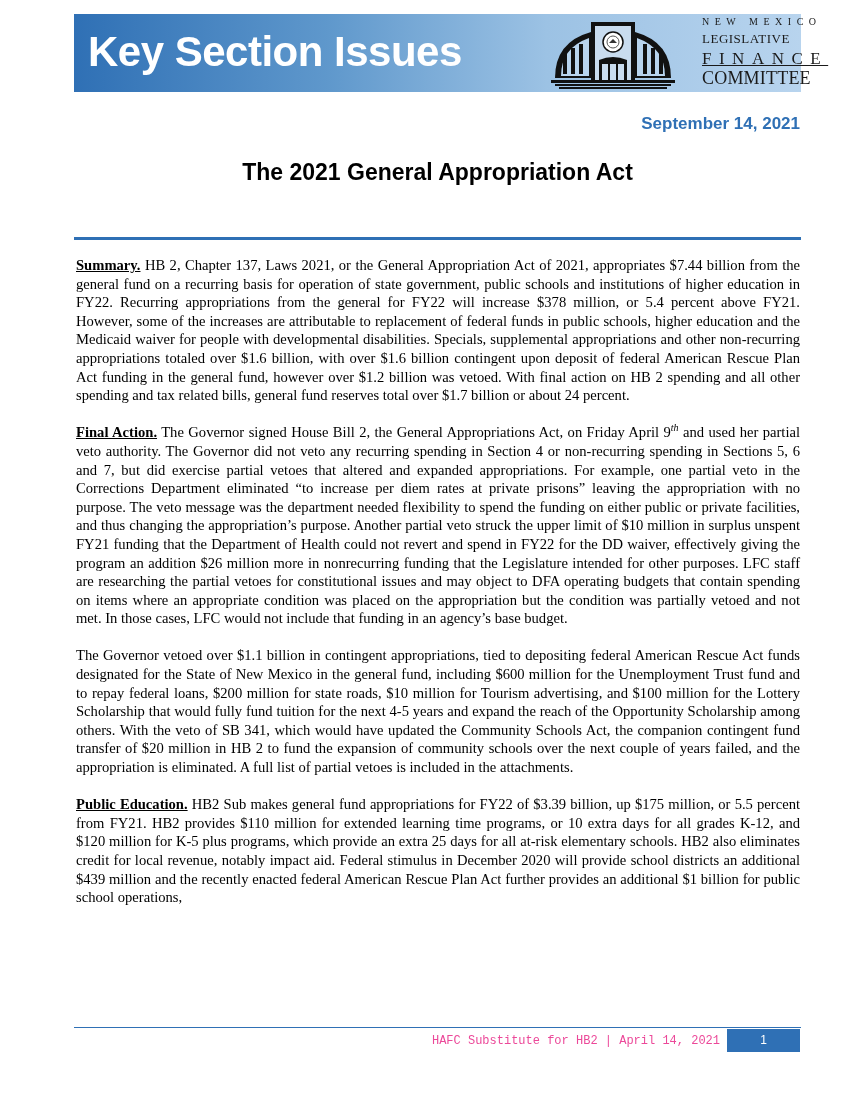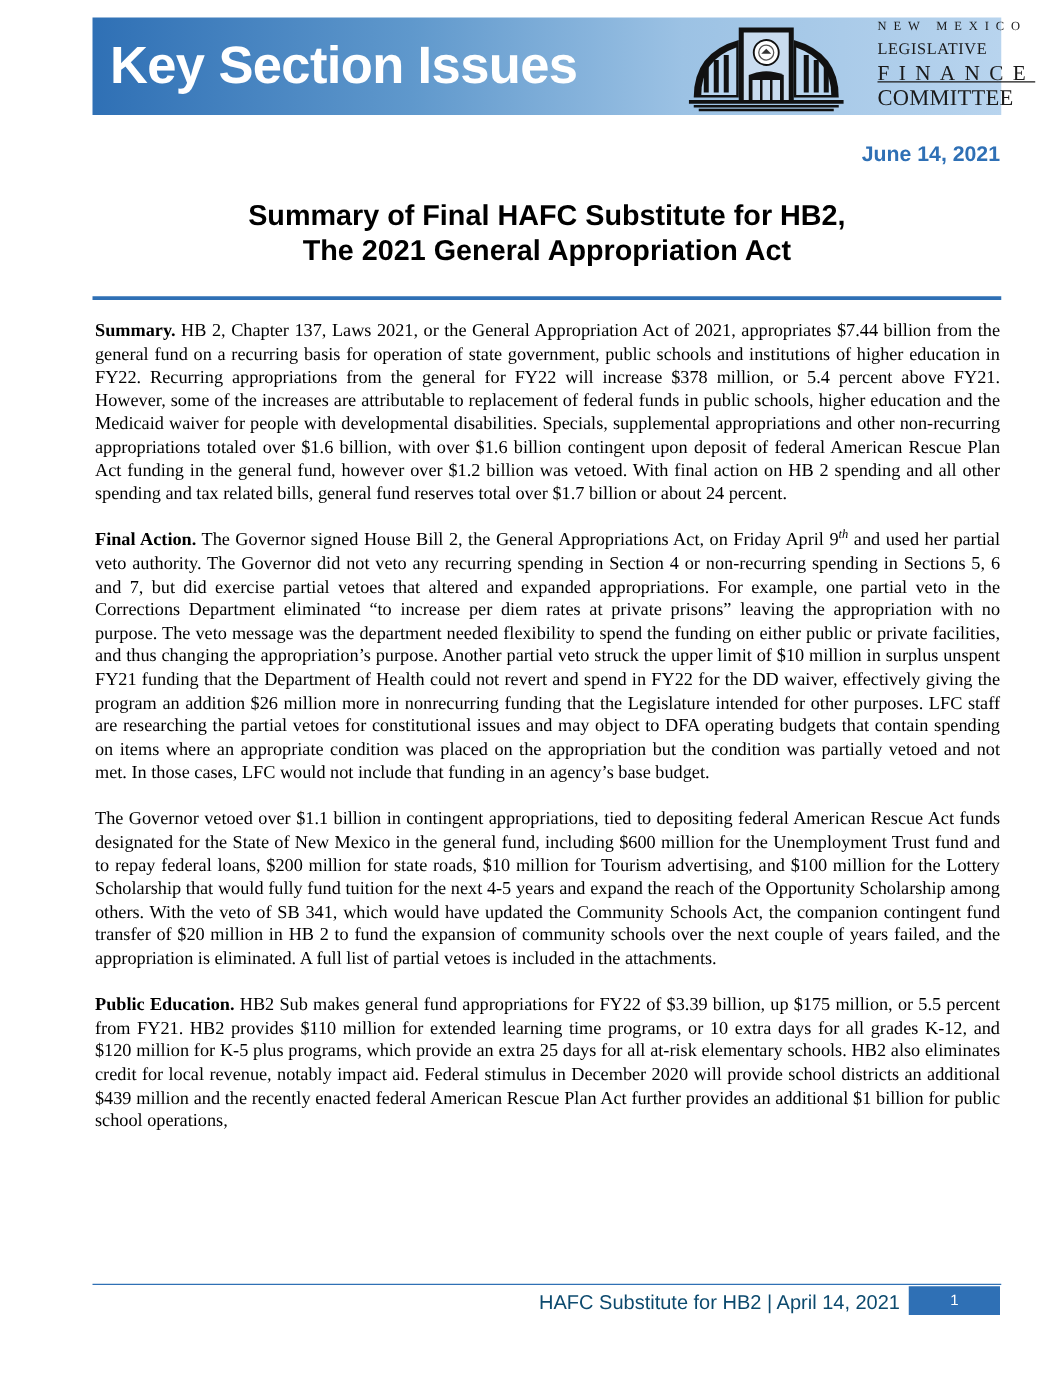--- a/index.html
+++ b/index.html
@@ -29,27 +29,27 @@
     font-family: "Liberation Sans", sans-serif; font-weight: bold; font-size: 23px; line-height: 28px; color: #000;
   }
   .rule-top { position: absolute; left: 74px; top: 237px; width: 727px; height: 3px; background: #2f70b5; }
 
   .body {
     position: absolute; left: 76px; top: 256px; width: 724px;
     font-family: "Liberation Serif", serif; font-size: 14.6px; line-height: 18.6px; color: #000;
     text-align: justify;
   }
   .body p { margin: 0 0 18.6px 0; }
-  .body .head { font-weight: bold; }
+  .body .head { font-weight: bold; text-decoration: underline; }
   sup { font-size: 10px; line-height: 0; vertical-align: super; font-style: italic; }
 
   .rule-bottom { position: absolute; left: 74px; top: 1027px; width: 727px; height: 1px; background: #2f70b5; }
   .footer-text {
     position: absolute; right: 130px; top: 1034px;
-    font-family: Liberation Sans, sans-serif; font-size: 16px; color: #0c4a6e;
+    font-family: Liberation Mono, monospace; font-size: 12px; color: #ec4899;
   }
   .page-num {
     position: absolute; left: 727px; top: 1029px; width: 73px; height: 23px; background: #2f70b5;
     color: #fff; font-family: "Liberation Sans", sans-serif; font-size: 12px; text-align: center; line-height: 23px;
   }
 </style>
 </head>
 <body>
 
 <div class="banner">
@@ -79,24 +79,23 @@
     <rect x="8" y="69" width="108" height="2" fill="#111"></rect>
   </svg>
   <div class="logo-text">
     <div class="l1">NEW MEXICO</div>
     <div class="l2">LEGISLATIVE</div>
     <div class="l3">FINANCE</div>
     <div class="l4">COMMITTEE</div>
   </div>
 </div>
 
-<div class="date">June 14, 2021</div>
+<div class="date">September 14, 2021</div>
 
 <div class="doc-title">
-  <div>Summary of Final HAFC Substitute for HB2,</div>
   <div>The 2021 General Appropriation Act</div>
 </div>
 
 <div class="rule-top"></div>
 
 <div class="body">
   <p><span class="head">Summary.</span><span> HB 2, Chapter 137, Laws 2021, or the General Appropriation Act of 2021, appropriates $7.44 billion from the general fund on a recurring basis for operation of state government, public schools and institutions of higher education in FY22.  Recurring appropriations from the general for FY22 will increase $378 million, or 5.4 percent above FY21. However, some of the increases are attributable to replacement of federal funds in public schools, higher education and the Medicaid waiver for people with developmental disabilities.  Specials, supplemental appropriations and other non-recurring appropriations totaled over $1.6 billion, with over $1.6 billion contingent upon deposit of federal American Rescue Plan Act funding in the general fund, however over $1.2 billion was vetoed.  With final action on HB 2 spending and all other spending and tax related bills, general fund reserves total over $1.7 billion or about 24 percent.</span></p>
   <p><span class="head">Final Action.</span><span> The Governor signed House Bill 2, the General Appropriations Act, on Friday April 9</span><sup>th</sup><span> and used her partial veto authority.  The Governor did not veto any recurring spending in Section 4 or non-recurring spending in Sections 5, 6 and 7, but did exercise partial vetoes that altered and expanded appropriations.  For example, one partial veto in the Corrections Department eliminated “to increase per diem rates at private prisons” leaving the appropriation with no purpose.  The veto message was the department needed flexibility to spend the funding on either public or private facilities, and thus changing the appropriation’s purpose. Another partial veto struck the upper limit of $10 million in surplus unspent FY21 funding that the Department of Health could not revert and spend in FY22 for the DD waiver, effectively giving the program an addition $26 million more in nonrecurring funding that the Legislature intended for other purposes.  LFC staff are researching the partial vetoes for constitutional issues and may object to DFA operating budgets that contain spending on items where an appropriate condition was placed on the appropriation but the condition was partially vetoed and not met. In those cases, LFC would not include that funding in an agency’s base budget.</span></p>
   <p><span>The Governor vetoed over $1.1 billion in contingent appropriations, tied to depositing federal American Rescue Act funds designated for the State of New Mexico in the general fund, including $600 million for the Unemployment Trust fund and to repay federal loans, $200 million for state roads, $10 million for Tourism advertising, and $100 million for the Lottery Scholarship that would fully fund tuition for the next 4-5 years and expand the reach of the Opportunity Scholarship among others.  With the veto of SB 341, which would have updated the Community Schools Act, the companion contingent fund transfer of $20 million in HB 2 to fund the expansion of community schools over the next couple of years failed, and the appropriation is eliminated.  A full list of partial vetoes is included in the attachments.</span></p>
   <p><span class="head">Public Education.</span><span> HB2 Sub makes general fund appropriations for FY22 of $3.39 billion, up $175 million, or 5.5 percent from FY21. HB2 provides $110 million for extended learning time programs, or 10 extra days for all grades K-12, and $120 million for K-5 plus programs, which provide an extra 25 days for all at-risk elementary schools. HB2 also eliminates credit for local revenue, notably impact aid. Federal stimulus in December 2020 will provide school districts an additional $439 million and the recently enacted federal American Rescue Plan Act further provides an additional $1 billion for public school operations,</span></p>

